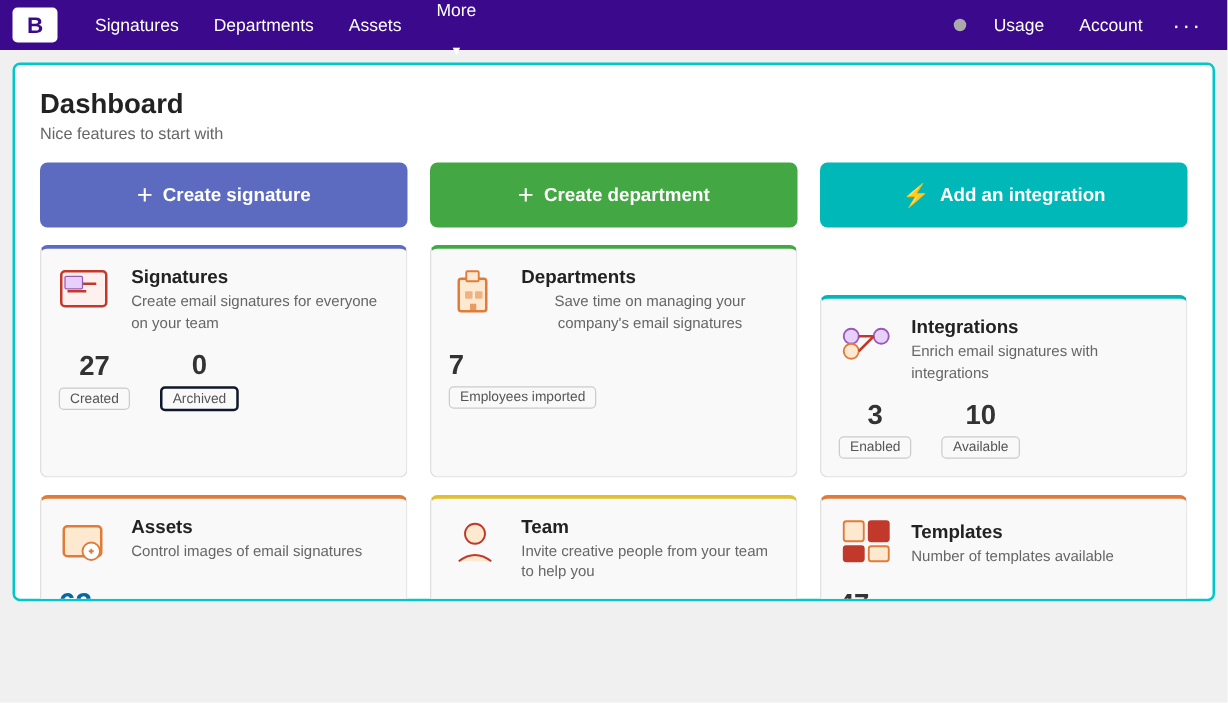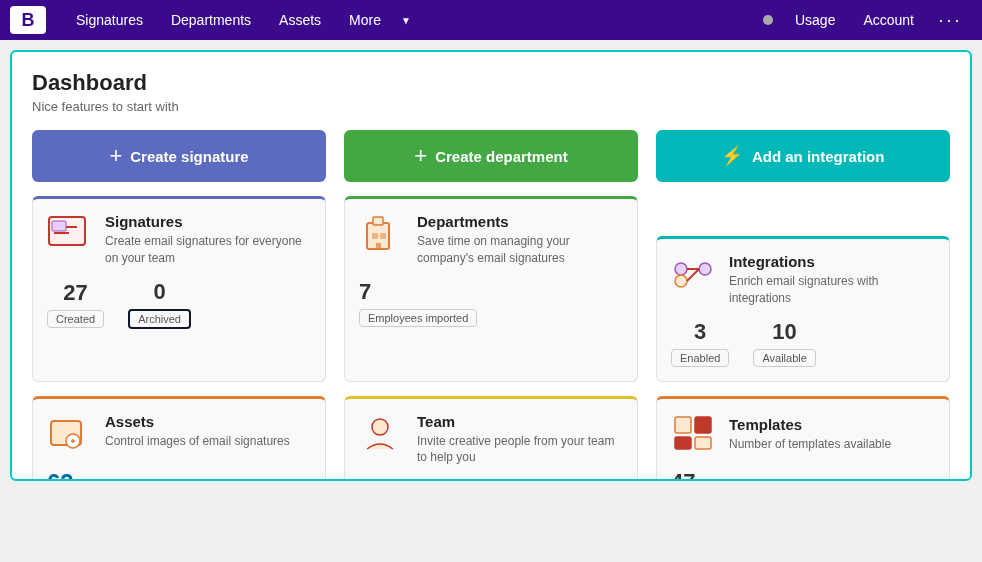--- a/index.html
+++ b/index.html
@@ -7,21 +7,21 @@
   </style>
 </head>
 <body>
 
 <nav style="background:#3b0a8c;height:40px;display:flex;align-items:center;padding:0 10px;gap:0;">
   <div style="background:#fff;color:#3b0a8c;font-weight:900;font-size:18px;width:36px;height:28px;display:flex;align-items:center;justify-content:center;border-radius:4px;margin-right:16px;">B</div>
 
   <span style="color:#fff;font-size:14px;padding:0 14px;height:40px;display:flex;align-items:center;cursor:pointer;">Signatures</span>
   <span style="color:#fff;font-size:14px;padding:0 14px;height:40px;display:flex;align-items:center;cursor:pointer;">Departments</span>
   <span style="color:#fff;font-size:14px;padding:0 14px;height:40px;display:flex;align-items:center;cursor:pointer;">Assets</span>
-  <span style="color:#fff;font-size:14px;padding:0 14px;height:40px;display:flex;align-items:center;cursor:pointer;gap:20px;">
+  <span style="color:#fff;font-size:14px;padding:0 14px;height:40px;display:flex;align-items:center;cursor:pointer;gap:20px;flex-direction:column;">
     <span>More</span>
     <span style="font-size:10px;">▼</span>
   </span>
 
   <div style="flex:1;"></div>
 
   <div style="width:10px;height:10px;background:#aaa;border-radius:50%;margin-right:8px;"></div>
   <span style="color:#ffffff;font-size:14px;padding:0 14px;height:52px;display:flex;align-items:center;cursor:pointer;">Usage</span>
   <span style="color:#fff;font-size:14px;padding:0 14px;height:40px;display:flex;align-items:center;cursor:pointer;">Account</span>
   <span style="color:#fff;font-size:18px;padding:0 10px;cursor:pointer;letter-spacing:2px;">···</span>
@@ -84,21 +84,21 @@
             <svg width="46" height="40" viewBox="0 0 46 40" fill="none">
               <rect x="8" y="10" width="22" height="26" rx="2" fill="#fde8d0" stroke="#e07b39" stroke-width="2"></rect>
               <rect x="14" y="4" width="10" height="8" rx="1" fill="#fde8d0" stroke="#e07b39" stroke-width="1.5"></rect>
               <rect x="13" y="20" width="6" height="6" rx="1" fill="#e07b39" opacity="0.5"></rect>
               <rect x="21" y="20" width="6" height="6" rx="1" fill="#e07b39" opacity="0.5"></rect>
               <rect x="17" y="30" width="5" height="6" fill="#e07b39" opacity="0.7"></rect>
             </svg>
           </div>
           <div>
             <div style="font-size:15px;font-weight:bold;color:#222;">Departments</div>
-            <div style="font-size:12px;color:#666;margin-top:3px;line-height:1.4;">Save time on managing your company's email signatures</div>
+            <div style="font-size:12px;color:#666;margin-top:3px;line-height:1.4;text-align:center;">Save time on managing your company's email signatures</div>
           </div>
         </div>
         <div style="margin-top:12px;">
           <div style="font-size:22px;font-weight:bold;color:#333;">7</div>
           <div style="border:1px solid #ccc;border-radius:4px;padding:2px 8px;font-size:11px;color:#555;margin-top:4px;display:inline-block;">Employees imported</div>
         </div>
       </div>
 
       <div style="flex:1;background:#f9f9f9;border:1px solid #e0e0e0;border-top:3px solid #00b8b8;border-radius:6px;padding:14px;margin-top:40px;">
         <div style="display:flex;align-items:flex-start;gap:12px;">

